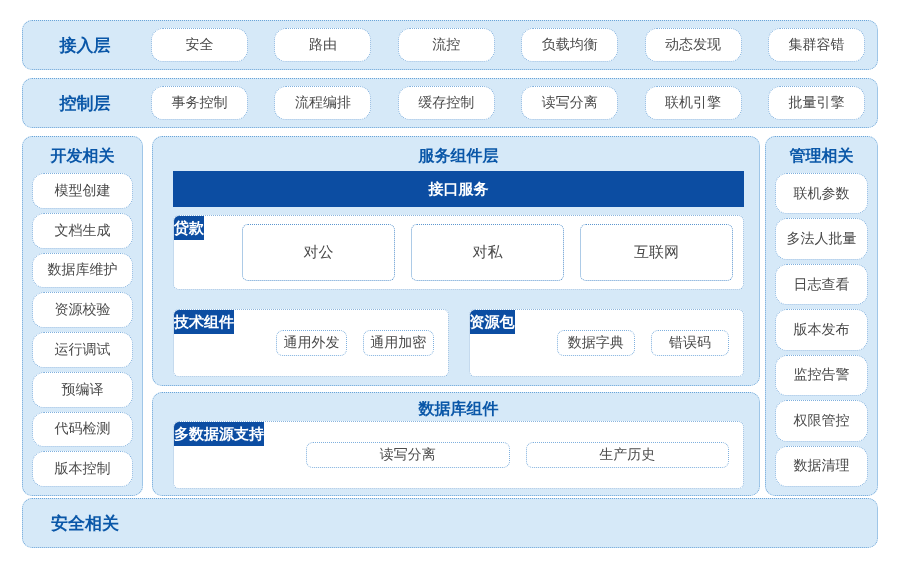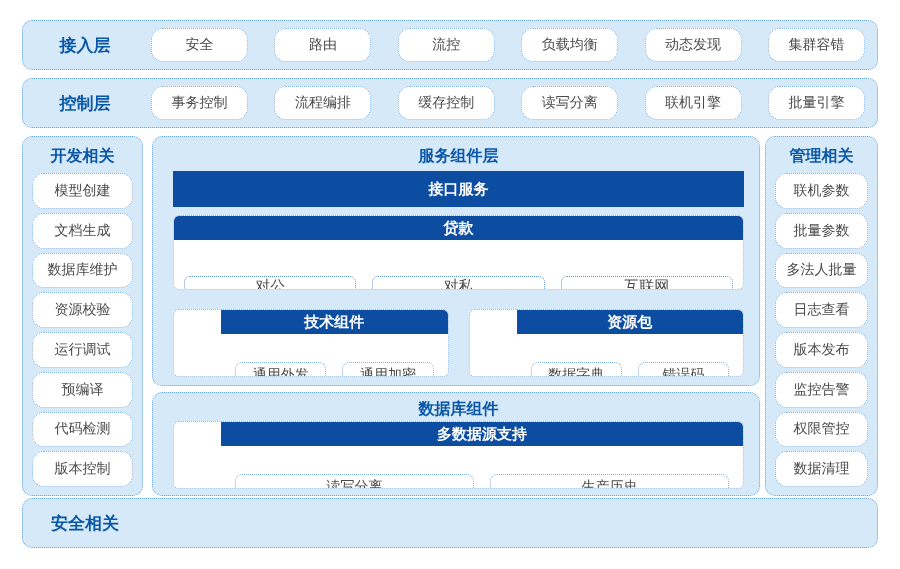--- a/index.html
+++ b/index.html
@@ -59,37 +59,37 @@
     font-weight:bold;font-size:16px;color:#0a57a8;
   }
   #db-panel .panel-title{height:24px;line-height:24px;}
   .bar{
     flex:none;height:36px;margin-top:2px;background:#0c4da2;color:#ffffff;
     font-weight:bold;font-size:15px;border-radius:0;
     display:flex;align-items:center;justify-content:center;
   }
   .subbox{
     border:1px dotted #8cb6de;border-radius:6px;background:#ffffff;
-    display:flex;flex-direction:column;box-sizing:border-box;overflow:hidden;gap:28px;
+    display:flex;flex-direction:row;box-sizing:border-box;overflow:hidden;gap:28px;
   }
   .subbox-header{
     flex:none;height:24px;background:#0c4da2;color:#ffffff;
     font-weight:bold;font-size:15px;
     display:flex;align-items:center;justify-content:center;
   }
   #loan-box{margin-top:8px;height:91px;}
   .loan-body{flex:1;display:flex;gap:16px;padding:8px 10px;}
   .cellbox{
     flex:1;background:#ffffff;border:1px dotted #5d97cf;border-radius:6px;
     display:flex;align-items:center;justify-content:center;
     font-size:15px;color:#4a4a4a;box-sizing:border-box;
   }
   .sub-row{display:flex;gap:20px;margin-top:19px;}
   #db-panel .sub-row{margin-top:0;}
-  .sub-row .subbox{flex:1;height:68px;padding-left:47px;}
+  .sub-row .subbox{flex:1;height:68px;}
   .subbox-body{flex:1;display:flex;align-items:center;gap:16px;padding:0 14px;}
   .subbox-body .btn{flex:1;height:26px;border-radius:7px;}
 </style>
 </head>
 <body>
 
 <div class="canvas">
 
   <div class="hrow" id="row-access">
     <div class="hrow-label">接入层</div>
@@ -123,21 +123,20 @@
     <div class="btn">资源校验</div>
     <div class="btn">运行调试</div>
     <div class="btn">预编译</div>
     <div class="btn">代码检测</div>
     <div class="btn">版本控制</div>
   </div>
 
   <div class="vcol" id="col-mgmt">
     <div class="vcol-title">管理相关</div>
     <div class="btn">联机参数</div>
-    <div class="btn">批量参数</div>
     <div class="btn">多法人批量</div>
     <div class="btn">日志查看</div>
     <div class="btn">版本发布</div>
     <div class="btn">监控告警</div>
     <div class="btn">权限管控</div>
     <div class="btn">数据清理</div>
   </div>
 
   <div class="panel" id="service-panel">
     <div class="panel-title">服务组件层</div>

